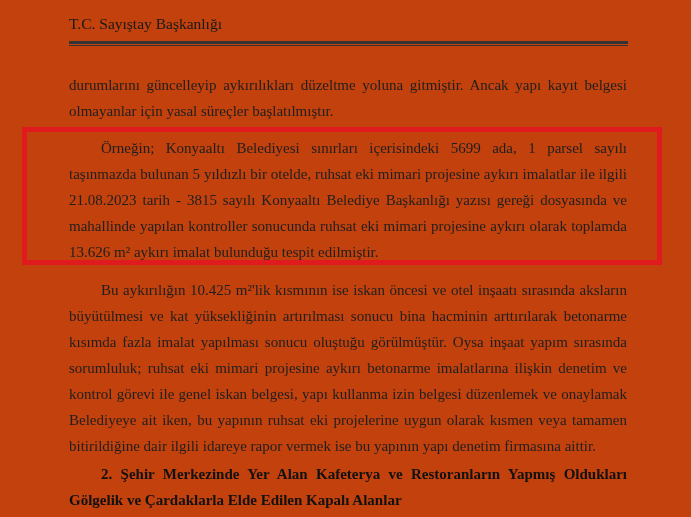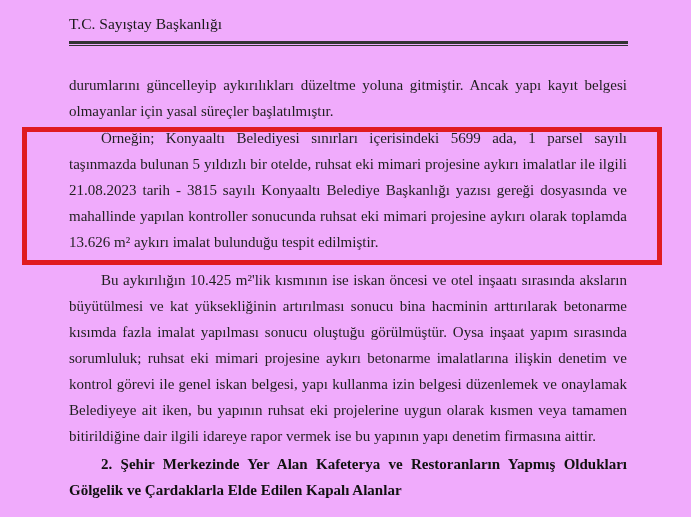--- a/index.html
+++ b/index.html
@@ -4,21 +4,21 @@
 <style>
   html, body {
     margin: 0;
     padding: 0;
     background: #ffffff;
   }
   .page {
     position: relative;
     width: 691px;
     height: 517px;
-    background: #f0abfc;
+    background: #c2410c;
     overflow: hidden;
     font-family: "Liberation Serif", "DejaVu Serif", serif;
     color: #1f1f1f;
   }
   .content {
     padding: 13px 64px 0 69px;
   }
   .header-title {
     font-size: 15.5px;
     line-height: 22px;
@@ -33,21 +33,21 @@
     width: 559px;
   }
   p.para {
     margin: 0;
     font-size: 15px;
     line-height: 26px;
     text-align: justify;
     text-justify: inter-word;
   }
   p.p1 { margin-top: 26px; }
-  p.p2 { margin-top: 1px; text-indent: 32px; }
+  p.p2 { margin-top: 11px; text-indent: 32px; }
   p.p3 { margin-top: 12px; text-indent: 32px; }
   p.heading {
     margin-top: 2px;
     text-indent: 32px;
     font-weight: bold;
     color: #111111;
   }
   .redbox {
     position: absolute;
     left: 22px;

